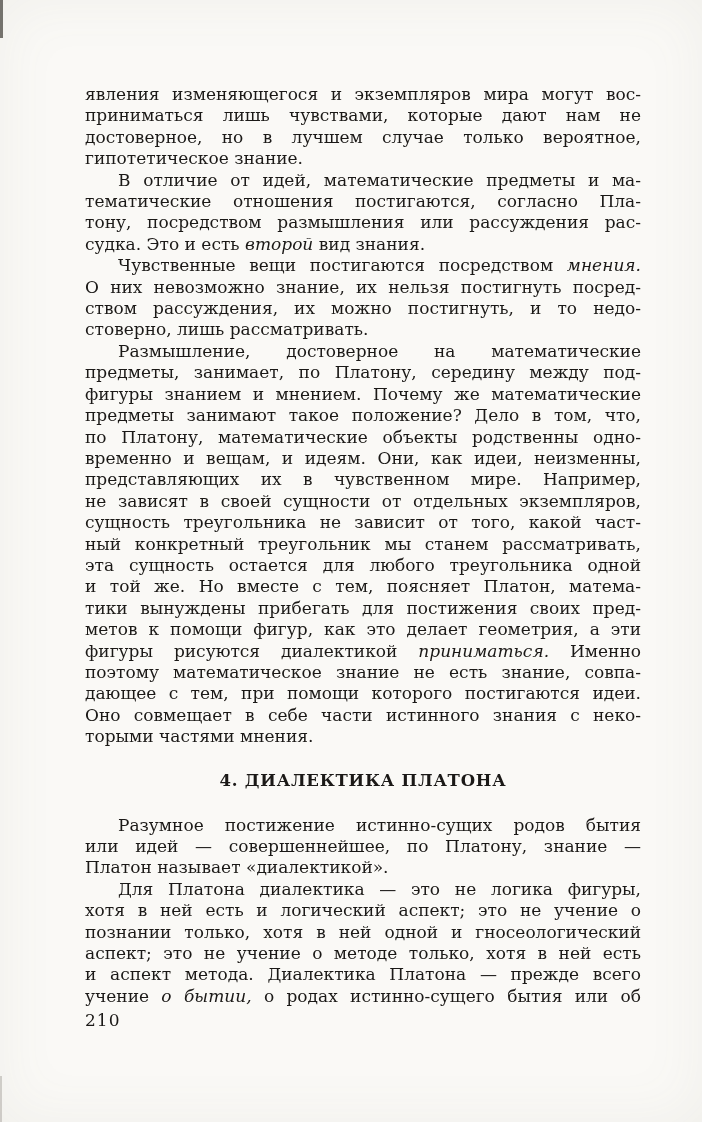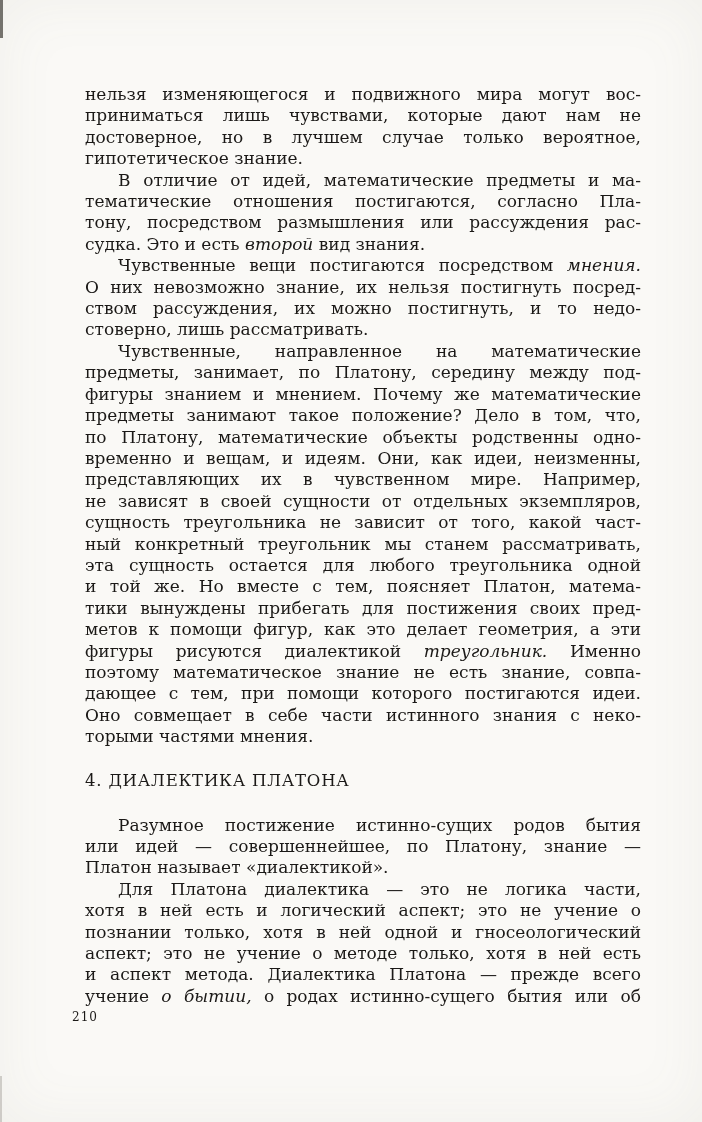--- a/index.html
+++ b/index.html
@@ -35,30 +35,31 @@
   }
   .ln.fill { text-align-last: justify; }
   .ln.ind { text-indent: 33px; }
   .ln em {
     font-style: italic;
     font-family: "DejaVu Serif", "Liberation Serif", serif;
     margin-top: 19px;
   }
   .heading {
     margin: 22px 0 23px 0;
-    font-weight: normal;
+    text-align: center;
+    font-weight: bold;
     font-size: 16.5px;
     line-height: 22px;
     letter-spacing: 0.8px;
   }
   .page-number {
     position: absolute;
-    left: 72px;
+    left: 85px;
     top: 1010px;
-    font-size: 12px;
+    font-size: 17px;
     letter-spacing: 1px;
   }
   .scan-edge-artifact-top {
     position: absolute;
     left: 0; top: 0;
     width: 3px; height: 38px;
     background: #4a4742;
     opacity: 0.75;
   }
   .scan-edge-artifact-bottom {
@@ -70,66 +71,66 @@
   }
 </style>
 </head>
 <body>
 
 <div class="scan-page" style="--paper: #faf9f6; --ink: #1b1917;">
   <div class="scan-edge-artifact-top"></div>
   <div class="scan-edge-artifact-bottom"></div>
   <main class="text-block" id="text-block">
       <div class="para">
-        <div class="ln fill"><span>нельзя изменяющегося и подвижного мира могут вос-</span></div>
+        <div class="ln fill"><span>явления изменяющегося и экземпляров мира могут вос-</span></div>
         <div class="ln fill"><span>приниматься лишь чувствами, которые дают нам не</span></div>
         <div class="ln fill"><span>достоверное, но в лучшем случае только вероятное,</span></div>
         <div class="ln"><span>гипотетическое знание.</span></div>
       </div>
       <div class="para">
         <div class="ln fill ind"><span>В отличие от идей, математические предметы и ма-</span></div>
         <div class="ln fill"><span>тематические отношения постигаются, согласно Пла-</span></div>
         <div class="ln fill"><span>тону, посредством размышления или рассуждения рас-</span></div>
         <div class="ln"><span>судка. Это и есть </span><em>второй</em><span> вид знания.</span></div>
       </div>
       <div class="para">
         <div class="ln fill ind"><span>Чувственные вещи постигаются посредством </span><em>мнения.</em></div>
         <div class="ln fill"><span>О них невозможно знание, их нельзя постигнуть посред-</span></div>
         <div class="ln fill"><span>ством рассуждения, их можно постигнуть, и то недо-</span></div>
         <div class="ln"><span>стоверно, лишь рассматривать.</span></div>
       </div>
       <div class="para">
-        <div class="ln fill ind"><span>Чувственные, направленное на математические</span></div>
+        <div class="ln fill ind"><span>Размышление, достоверное на математические</span></div>
         <div class="ln fill"><span>предметы, занимает, по Платону, середину между под-</span></div>
         <div class="ln fill"><span>фигуры знанием и мнением. Почему же математические</span></div>
         <div class="ln fill"><span>предметы занимают такое положение? Дело в том, что,</span></div>
         <div class="ln fill"><span>по Платону, математические объекты родственны одно-</span></div>
         <div class="ln fill"><span>временно и вещам, и идеям. Они, как идеи, неизменны,</span></div>
         <div class="ln fill"><span>представляющих их в чувственном мире. Например,</span></div>
         <div class="ln fill"><span>не зависят в своей сущности от отдельных экземпляров,</span></div>
         <div class="ln fill"><span>сущность треугольника не зависит от того, какой част-</span></div>
         <div class="ln fill"><span>ный конкретный треугольник мы станем рассматривать,</span></div>
         <div class="ln fill"><span>эта сущность остается для любого треугольника одной</span></div>
         <div class="ln fill"><span>и той же. Но вместе с тем, поясняет Платон, матема-</span></div>
         <div class="ln fill"><span>тики вынуждены прибегать для постижения своих пред-</span></div>
         <div class="ln fill"><span>метов к помощи фигур, как это делает геометрия, а эти</span></div>
-        <div class="ln fill"><span>фигуры рисуются диалектикой </span><em>треугольник.</em><span> Именно</span></div>
+        <div class="ln fill"><span>фигуры рисуются диалектикой </span><em>приниматься.</em><span> Именно</span></div>
         <div class="ln fill"><span>поэтому математическое знание не есть знание, совпа-</span></div>
         <div class="ln fill"><span>дающее с тем, при помощи которого постигаются идеи.</span></div>
         <div class="ln fill"><span>Оно совмещает в себе части истинного знания с неко-</span></div>
         <div class="ln"><span>торыми частями мнения.</span></div>
       </div>
       <div class="heading">4. ДИАЛЕКТИКА ПЛАТОНА</div>
       <div class="para">
         <div class="ln fill ind"><span>Разумное постижение истинно-сущих родов бытия</span></div>
         <div class="ln fill"><span>или идей — совершеннейшее, по Платону, знание —</span></div>
         <div class="ln"><span>Платон называет «диалектикой».</span></div>
       </div>
       <div class="para">
-        <div class="ln fill ind"><span>Для Платона диалектика — это не логика части,</span></div>
+        <div class="ln fill ind"><span>Для Платона диалектика — это не логика фигуры,</span></div>
         <div class="ln fill"><span>хотя в ней есть и логический аспект; это не учение о</span></div>
         <div class="ln fill"><span>познании только, хотя в ней одной и гносеологический</span></div>
         <div class="ln fill"><span>аспект; это не учение о методе только, хотя в ней есть</span></div>
         <div class="ln fill"><span>и аспект метода. Диалектика Платона — прежде всего</span></div>
         <div class="ln fill"><span>учение </span><em>о бытии,</em><span> о родах истинно-сущего бытия или об</span></div>
       </div>
     </main>
   <div class="page-number">210</div>
 </div>
 

